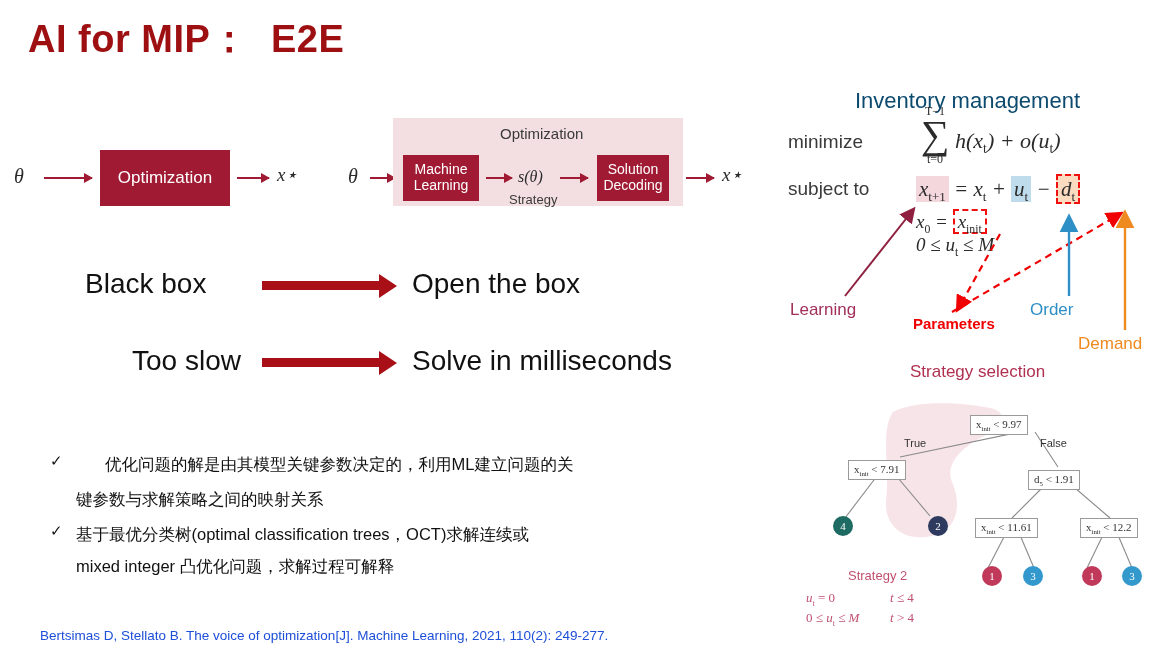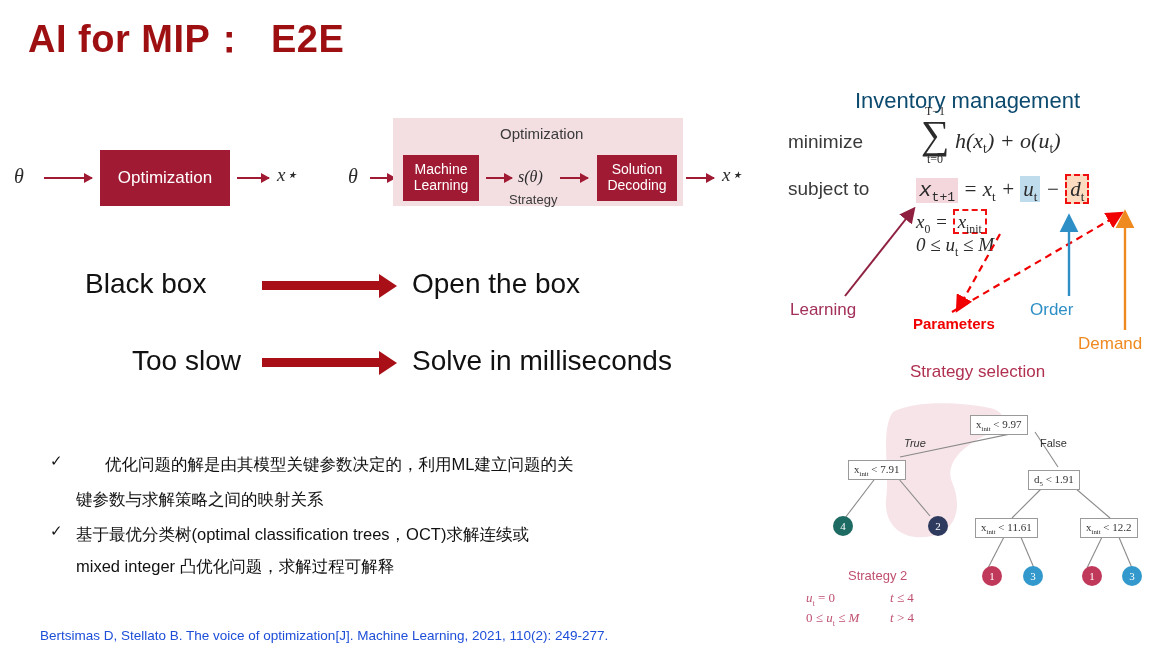--- a/index.html
+++ b/index.html
@@ -31,21 +31,21 @@
   .arrow-thin{height:2px;background:#A01A33;}
   .arrow-thin:after{
     content:"";position:absolute;right:-1px;top:-4px;width:0;height:0;
     border-left:9px solid #A01A33;border-top:5px solid transparent;border-bottom:5px solid transparent;
   }
 
   
   #pink-panel{left:393px;top:118px;width:290px;height:88px;background:#F3DFE1;}
   #opt-label{left:500px;top:125px;font-size:15px;color:#3a3a3a;}
   #ml-box{left:403px;top:155px;width:76px;height:46px;font-size:14px;}
-  #sd-box{left:597px;top:155px;width:80px;height:46px;font-size:14px;}
+  #sd-box{left:597px;top:155px;width:72px;height:46px;font-size:14px;}
   #stheta{left:518px;top:168px;font-size:16px;}
   #strategy-label{left:509px;top:192px;font-size:13px;color:#3a3a3a;}
   #theta2{left:348px;top:165px;font-size:20px;}
   #xstar2{left:722px;top:163px;font-size:19px;}
 
   
   .big-text{font-size:28px;color:#111;white-space:nowrap;}
   .arrow-fat{height:9px;background:#A90F17;}
   .arrow-fat:after{
     content:"";position:absolute;right:-17px;top:-7px;width:0;height:0;
@@ -68,21 +68,21 @@
   #sum-block{left:915px;top:104px;text-align:center;width:40px;}
   #sum-top{font-size:12px;}
   #sum-sig{font-size:40px;line-height:.82;font-family:"Liberation Serif",serif;}
   #sum-bot{font-size:12px;}
   #obj{left:955px;top:128px;font-size:22px;}
 
   #eq1{left:916px;top:177px;font-size:21px;white-space:nowrap;}
   #eq2{left:916px;top:211px;font-size:19px;white-space:nowrap;}
   #eq3{left:916px;top:234px;font-size:19px;white-space:nowrap;}
 
-  .hl-pink{background:#F3D7DD;padding:1px 3px;font-family:Liberation Mono, monospace;}
+  .hl-pink{background:#F3D7DD;padding:1px 3px;}
   .hl-blue{background:#BFDCEC;padding:1px 3px;}
   .hl-orange{background:#FBDCC0;padding:1px 3px;border:2px dashed #F01010;}
   .hl-dashbox{border:2px dashed #F01010;padding:0px 3px;}
 
   #lbl-inventory{left:790px;top:300px;font-size:17px;color:#A2305A;}
   #lbl-params{left:913px;top:315px;font-size:15px;color:#F00000;font-weight:bold;}
   #lbl-order{left:1030px;top:300px;font-size:17px;color:#2E8FC6;}
   #lbl-demand{left:1078px;top:334px;font-size:17px;color:#EF8A20;}
   #strategy-sel{left:910px;top:362px;font-size:17px;color:#B03050;}
 
@@ -236,21 +236,21 @@
 <div class="abs" id="lbl-inventory">Learning</div>
 <div class="abs" id="lbl-params">Parameters</div>
 <div class="abs" id="lbl-order">Order</div>
 <div class="abs" id="lbl-demand">Demand</div>
 
 <div class="abs" id="strategy-sel">Strategy selection</div>
 
 <div class="tnode" style="left:970px;top:415px;">
   x<sub class="mathup">init</sub> &lt; 9.97
 </div>
-<div class="tlabel" style="left:904px;top:437px;font-style:italic;">True</div>
+<div class="tlabel" style="left:904px;top:437px;">True</div>
 <div class="tlabel" style="left:1040px;top:437px;">False</div>
 
 <div class="tnode" style="left:848px;top:460px;">
   x<sub class="mathup">init</sub> &lt; 7.91
 </div>
 <div class="tnode" style="left:1028px;top:470px;">
   d<sub class="mathup">5</sub> &lt; 1.91
 </div>
 <div class="tnode" style="left:975px;top:518px;">
   x<sub class="mathup">init</sub> &lt; 11.61

